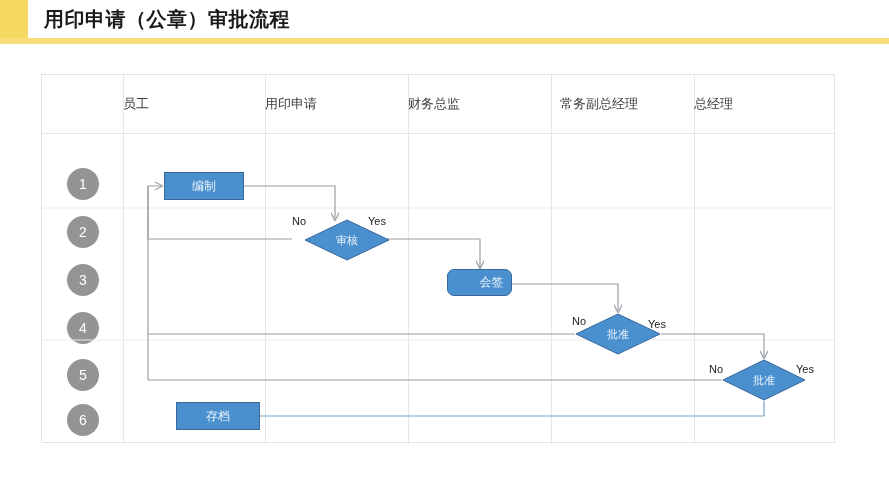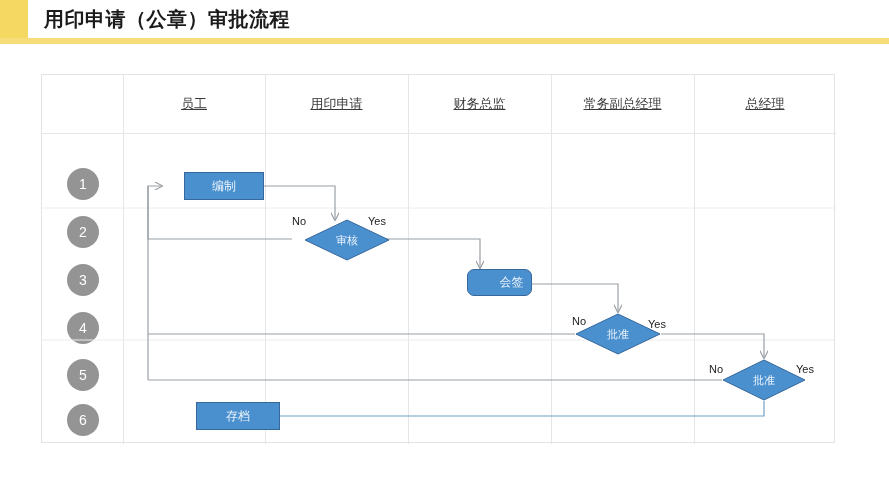--- a/index.html
+++ b/index.html
@@ -74,25 +74,24 @@
     position: absolute;
     left: 0; top: 58px;
     width: 794px; height: 1px;
     background: #e6e6e6;
   }
   .col-header {
     position: absolute;
     top: 0;
     height: 58px;
     line-height: 58px;
-    text-align: center;
+    text-align: left;
     font-size: 13px;
     color: #3a3a3a;
     white-space: nowrap;
-    text-decoration: underline;
   }
 
   
   .step-circle {
     position: absolute;
     width: 32px; height: 32px;
     border-radius: 50%;
     background: #949494;
     color: #ffffff;
     font-size: 14px;
@@ -111,21 +110,20 @@
   
   .proc-box {
     position: absolute;
     background: #4a90cf;
     border: 1px solid #37689c;
     box-sizing: border-box;
     color: #eaf3fb;
     font-size: 12px;
     text-align: center;
     white-space: nowrap;
-    margin-left: 20px;
   }
   .proc-box.rounded { border-radius: 7px; padding-left: 24px; }
   .proc-label {
     display: block;
     width: 100%;
   }
 
   .diamond-wrap {
     position: absolute;
   }
@@ -167,21 +165,21 @@
     <div class="col-divider" style="left:223px;"></div>
     <div class="col-divider" style="left:366px;"></div>
     <div class="col-divider" style="left:509px;"></div>
     <div class="col-divider" style="left:652px;"></div>
     <div id="header-rule"></div>
 
     <div class="col-header" style="left:0px;   width:81px;"></div>
     <div class="col-header" style="left:81px;  width:142px;">员工</div>
     <div class="col-header" style="left:223px; width:143px;">用印申请</div>
     <div class="col-header" style="left:366px; width:143px;">财务总监</div>
-    <div class="col-header" style="left:509px; width:143px;">常务副总经理</div>
+    <div class="col-header" style="left:509px; width:143px;padding-left:9px;">常务副总经理</div>
     <div class="col-header" style="left:652px; width:142px;">总经理</div>
   </div>
 
   <div class="step-circle" style="left:67px; top:168px;">1</div>
   <div class="step-circle" style="left:67px; top:216px;">2</div>
   <div class="step-circle" style="left:67px; top:264px;">3</div>
   <div class="step-circle" style="left:67px; top:312px;">4</div>
   <div class="step-circle" style="left:67px; top:359px;">5</div>
   <div class="step-circle" style="left:67px; top:404px;">6</div>
 

